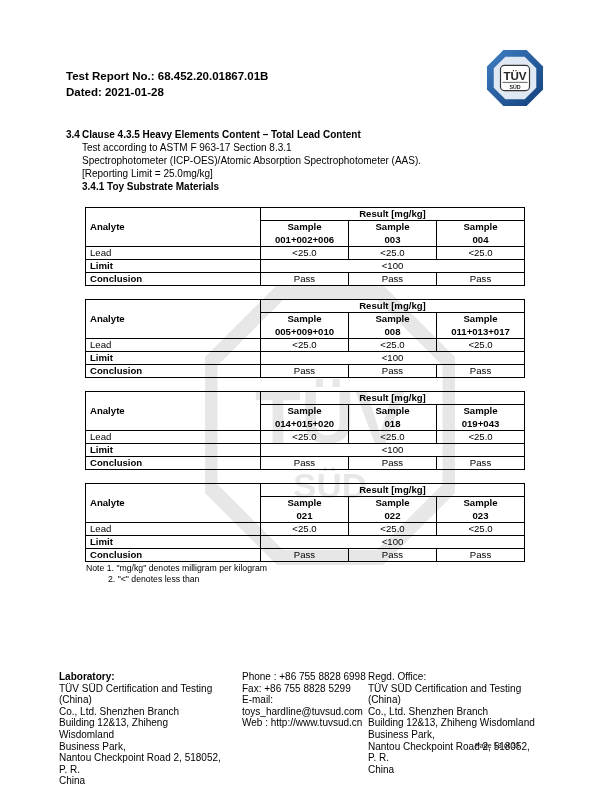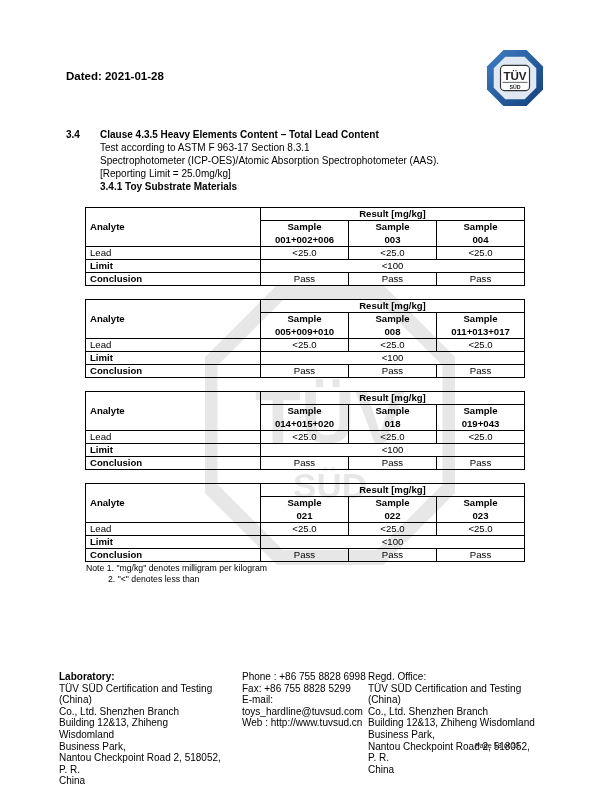--- a/index.html
+++ b/index.html
@@ -6,21 +6,21 @@
   body { width: 600px; height: 800px; position: relative; overflow: hidden;
          font-family: "Liberation Sans", sans-serif; color: #000; }
 
   .hdr { position: absolute; left: 66px; top: 68px; font-weight: bold; font-size: 11.5px; line-height: 16px; }
   .logo { position: absolute; left: 486px; top: 49px; width: 58px; height: 58px; }
 
   .watermark { position: absolute; left: 205px; top: 285px; width: 250px; height: 280px; opacity: 0.09; pointer-events: none; }
 
   .sec { position: absolute; left: 66px; top: 128px; font-size: 10px; line-height: 13px; width: 470px; }
   .sec .num { position: absolute; left: 0; top: 0; font-weight: bold; }
-  .sec .body { margin-left: 34px; }
+  .sec .body { margin-left: 16px; }
   .sec .title { font-weight: bold; }
   .sec .sub { font-weight: bold; }
 
   table.res { position: absolute; left: 85px; width: 439px; border-collapse: collapse; font-size: 9.6px; table-layout: fixed; }
   table.res td { border: 1px solid #000; padding: 0 4px; height: 12px; line-height: 12px; }
   table.res td.lab { text-align: left; }
   table.res td.b { font-weight: bold; }
   table.res td.c { text-align: center; }
   table.res td.hdr2 { line-height: 12.5px; }
   col.c0 { width: 175px; } col.c1 { width: 88px; } col.c2 { width: 88px; } col.c3 { width: 88px; }
@@ -38,20 +38,21 @@
 </head>
 <body>
 
 <svg class="watermark" viewBox="0 0 100 110">
   <polygon points="30,2 70,2 98,30 98,80 70,108 30,108 2,80 2,30" fill="none" stroke="#000" stroke-width="6"></polygon>
   <text x="50" y="62" text-anchor="middle" font-size="30" font-weight="bold" font-family="Liberation Sans, sans-serif" fill="#000">TÜV</text>
   <text x="50" y="84" text-anchor="middle" font-size="14" font-weight="bold" font-family="Liberation Sans, sans-serif" fill="#000">SÜD</text>
 </svg>
 
 <div class="hdr">
+  <div>Test Report No.: 68.452.20.01867.01B</div>
   <div>Dated: 2021-01-28</div>
 </div>
 
 <svg class="logo" viewBox="0 0 60 60">
   <defs>
     <linearGradient id="lg" x1="0" y1="0" x2="1" y2="1">
       <stop offset="0" stop-color="#3f7fc4"></stop>
         <stop offset="1" stop-color="#123f7a"></stop>
     </linearGradient>
   </defs>

